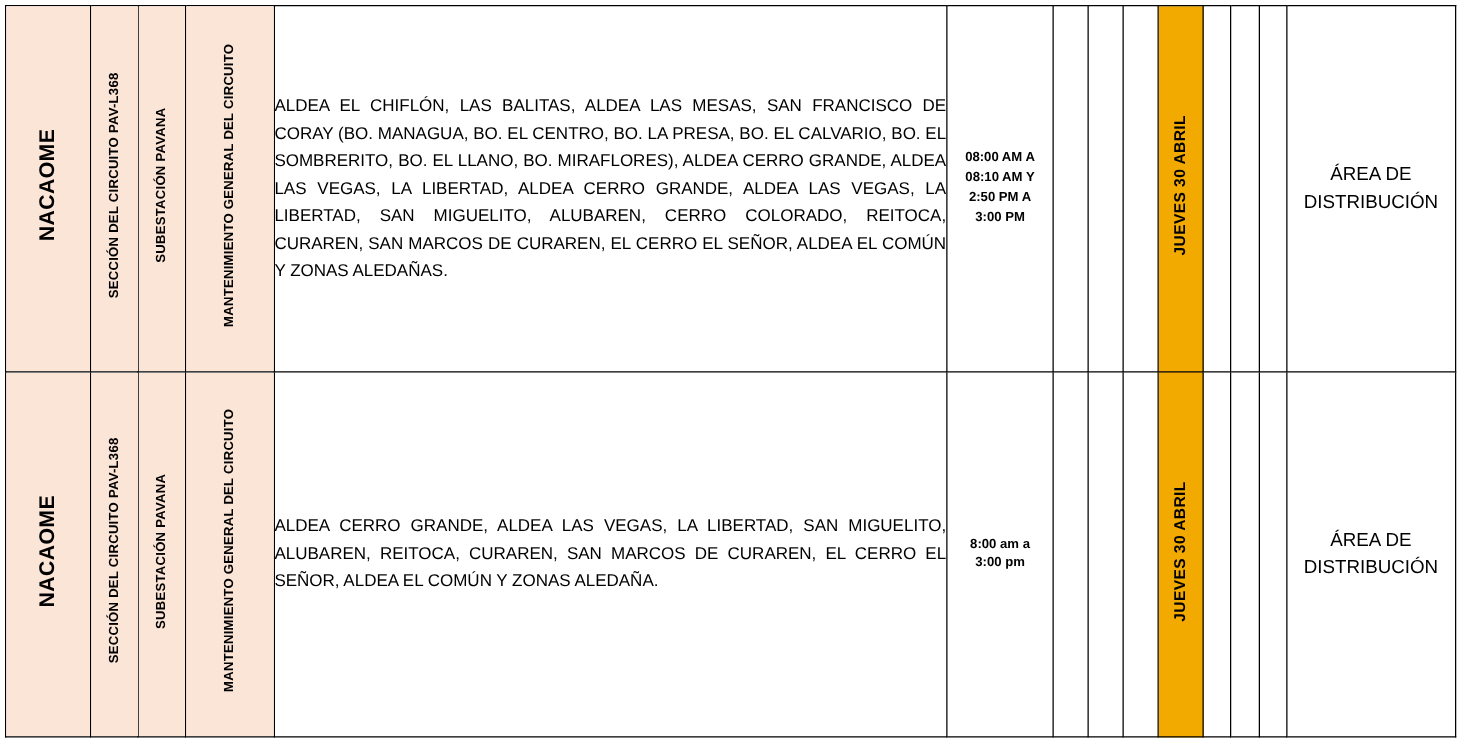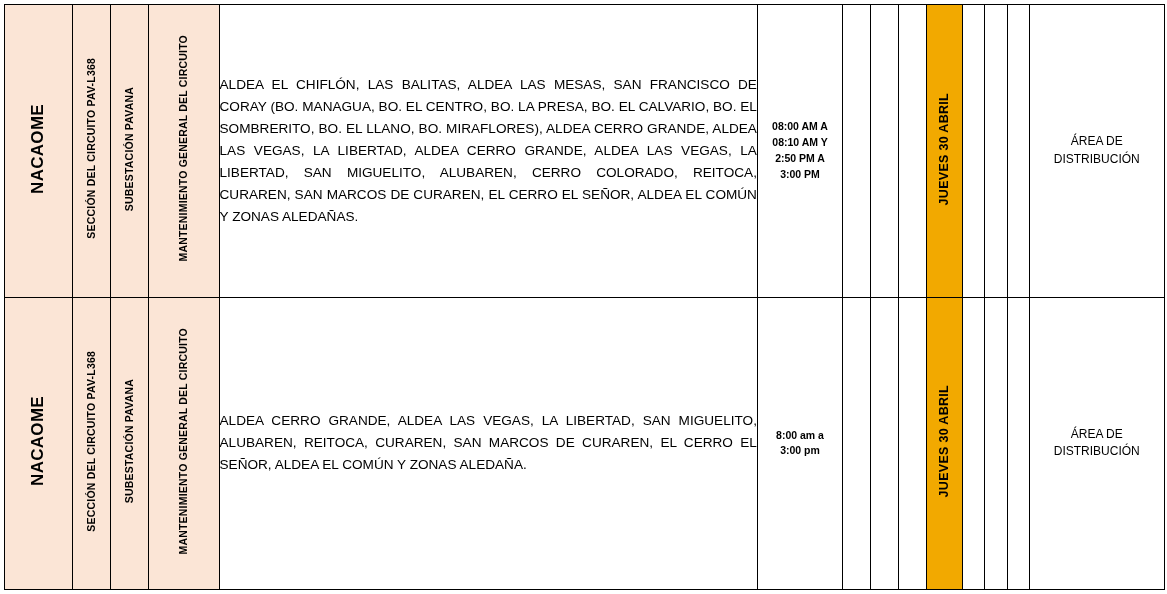--- a/index.html
+++ b/index.html
@@ -78,21 +78,21 @@
     vertical-align: middle;
   }
   .c-fecha .vtext {
     font-size: 12.5px;
     font-weight: bold;
     letter-spacing: 0.3px;
     color: #000;
   }
   .c-area {
     text-align: center;
-    font-size: 12px;
+    font-size: 15px;
     line-height: 1.45;
     color: #000;
     padding: 4px 6px;
     white-space: pre-line;
     margin-top: 48px;
   }
 </style>
 </head>
 <body>
 

